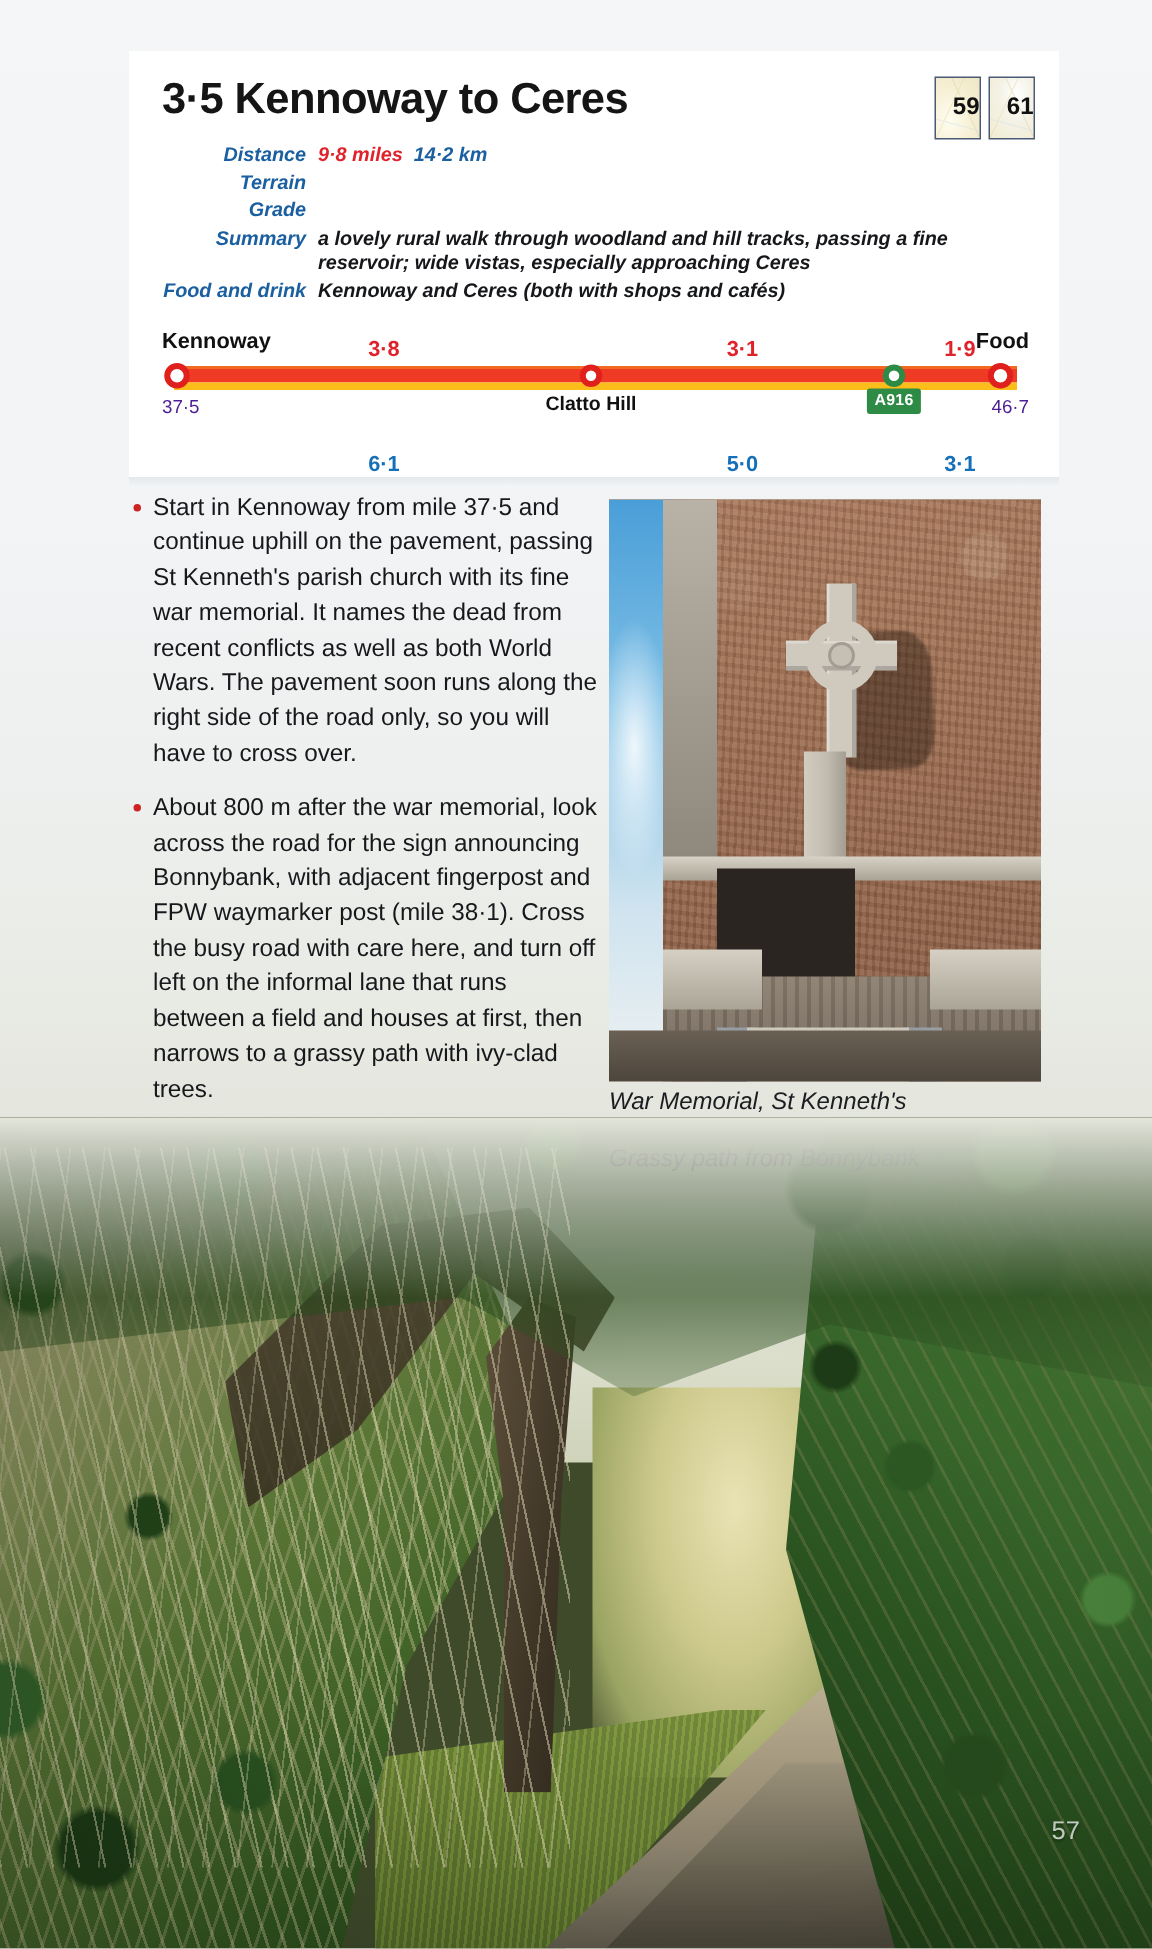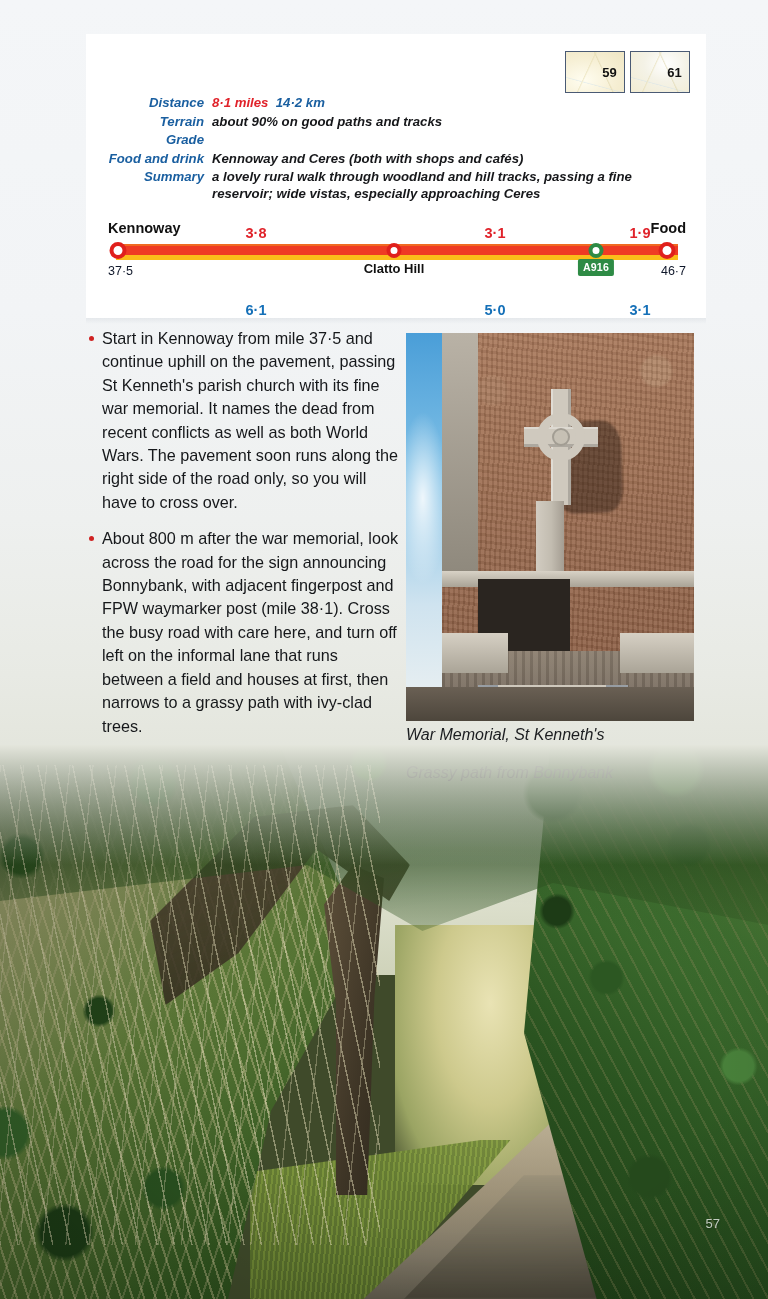--- a/index.html
+++ b/index.html
@@ -33,23 +33,23 @@
     position:absolute;left:22px;top:16px;
     font-size:29px;font-weight:700;color:#151515;
     letter-spacing:-.4px;white-space:nowrap;
     font-family:"Liberation Sans", sans-serif;
   }
 
   
   .map-chips{position:absolute;right:16px;top:17px;display:flex;gap:5px;}
   .map-chip{
     width:29px;height:40px;border:1.4px solid #4a5a74;
-    display:flex;align-items:center;justify-content:center;
-    font-size:13px;font-weight:700;color:#111;
-    position:relative;overflow:hidden;padding-left:29px;
+    display:flex;align-items:center;justify-content:flex-end;
+    font-size:16px;font-weight:700;color:#111;
+    position:relative;overflow:hidden;
   }
   .map-chip.one{
     background:
       radial-gradient(ellipse at 30% 70%, #fffdf0 0%, #f6efd4 55%, #efe6c4 100%);
   }
   .map-chip.two{
     background:
       radial-gradient(ellipse at 60% 30%, #ffffff 0%, #f4f2e6 45%, #f2ecd2 100%);
   }
   .map-chip .chipnum{position:relative;z-index:2;}
@@ -109,21 +109,21 @@
   }
   .strip-seg-bot{
     position:absolute;font-size:14.5px;font-weight:700;color:#1570b8;
     white-space:nowrap;top:39px;transform:translateX(-50%);margin-top:43px;
   }
   .strip-node-label{
     position:absolute;font-size:13px;font-weight:700;color:#111;
     white-space:nowrap;top:41px;transform:translateX(-50%);
   }
   .strip-mile{
-    position:absolute;font-size:12.5px;font-weight:400;color:#0f172a;
+    position:absolute;font-size:12.5px;font-weight:400;color:#4c1d95;
     white-space:nowrap;top:44px;
   }
   .road-badge{
     position:absolute;top:39px;transform:translateX(-50%);
     background:#2e8b45;color:#fff;font-size:10.6px;font-weight:700;
     padding:2px 5px 2.5px 5px;border-radius:2px;letter-spacing:.2px;
   }
 
   
   .textcol{position:absolute;left:88px;top:327px;width:312px;}
@@ -354,21 +354,21 @@
       repeating-linear-gradient(78deg, rgba(225,218,182,.9) 0 1.4px, rgba(0,0,0,0) 1.4px 17px),
       repeating-linear-gradient(96deg, rgba(210,203,168,.7) 0 1.2px, rgba(0,0,0,0) 1.2px 23px);
   }
   .pp-vign{
     position:absolute;inset:0;
     background:radial-gradient(ellipse at 62% 58%, rgba(0,0,0,0) 36%, rgba(0,0,0,.30) 100%);
   }
 
   .page-number{
     position:absolute;right:48px;bottom:68px;z-index:20;
-    font-size:13px;color:rgba(255,255,255,.72);font-weight:400;
+    font-size:17px;color:rgba(255,255,255,.72);font-weight:400;
     text-shadow:0 1px 2px rgba(0,0,0,.35);
   }
 </style>
 </head>
 <body>
 
 <div class="page-bg"></div>
 
 <div class="photo-path">
   <div class="pp-sky"></div>
@@ -413,56 +413,56 @@
     <div class="names"></div>
   </div>
   <div class="pm-ground"></div>
 </div>
 
 <div class="caption cap-memorial">War Memorial, St Kenneth's</div>
 <div class="caption cap-path">Grassy path from Bonnybank</div>
 
 <div class="info-panel">
 
+  <div class="route-title">3·5 Kennoway to Ceres</div>
 
   <div class="map-chips">
     <div class="map-chip one">
       <span class="chipnum">59</span>
     </div>
     <div class="map-chip two">
       <span class="chipnum">61</span>
     </div>
   </div>
 
   <div class="specs">
 
     <div class="spec-row">
       <div class="spec-label">Distance</div>
       <div class="spec-val">
-        <span class="red">8·1 miles</span>&nbsp;&nbsp;<span class="blue">14·2 km</span>
+        <span class="red">9·8 miles</span>&nbsp;&nbsp;<span class="blue">14·2 km</span>
       </div>
     </div>
 
     <div class="spec-row">
       <div class="spec-label">Terrain</div>
-      <div class="spec-val">about 90% on good paths and tracks</div>
     </div>
 
     <div class="spec-row">
       <div class="spec-label">Grade</div>
+    </div>
+
+    <div class="spec-row">
+      <div class="spec-label">Summary</div>
+      <div class="spec-val">a lovely rural walk through woodland and hill tracks, passing a fine reservoir; wide vistas, especially approaching Ceres</div>
     </div>
 
     <div class="spec-row">
       <div class="spec-label">Food and drink</div>
       <div class="spec-val">Kennoway and Ceres (both with shops and cafés)</div>
-    </div>
-
-    <div class="spec-row">
-      <div class="spec-label">Summary</div>
-      <div class="spec-val">a lovely rural walk through woodland and hill tracks, passing a fine reservoir; wide vistas, especially approaching Ceres</div>
     </div>
 
   </div>
 
   <div class="strip">
 
     <div class="strip-line"></div>
 
     <div class="strip-top-label" style="left:0px;">Kennoway</div>
     <div class="strip-top-label" style="right:0px;">Food</div>

